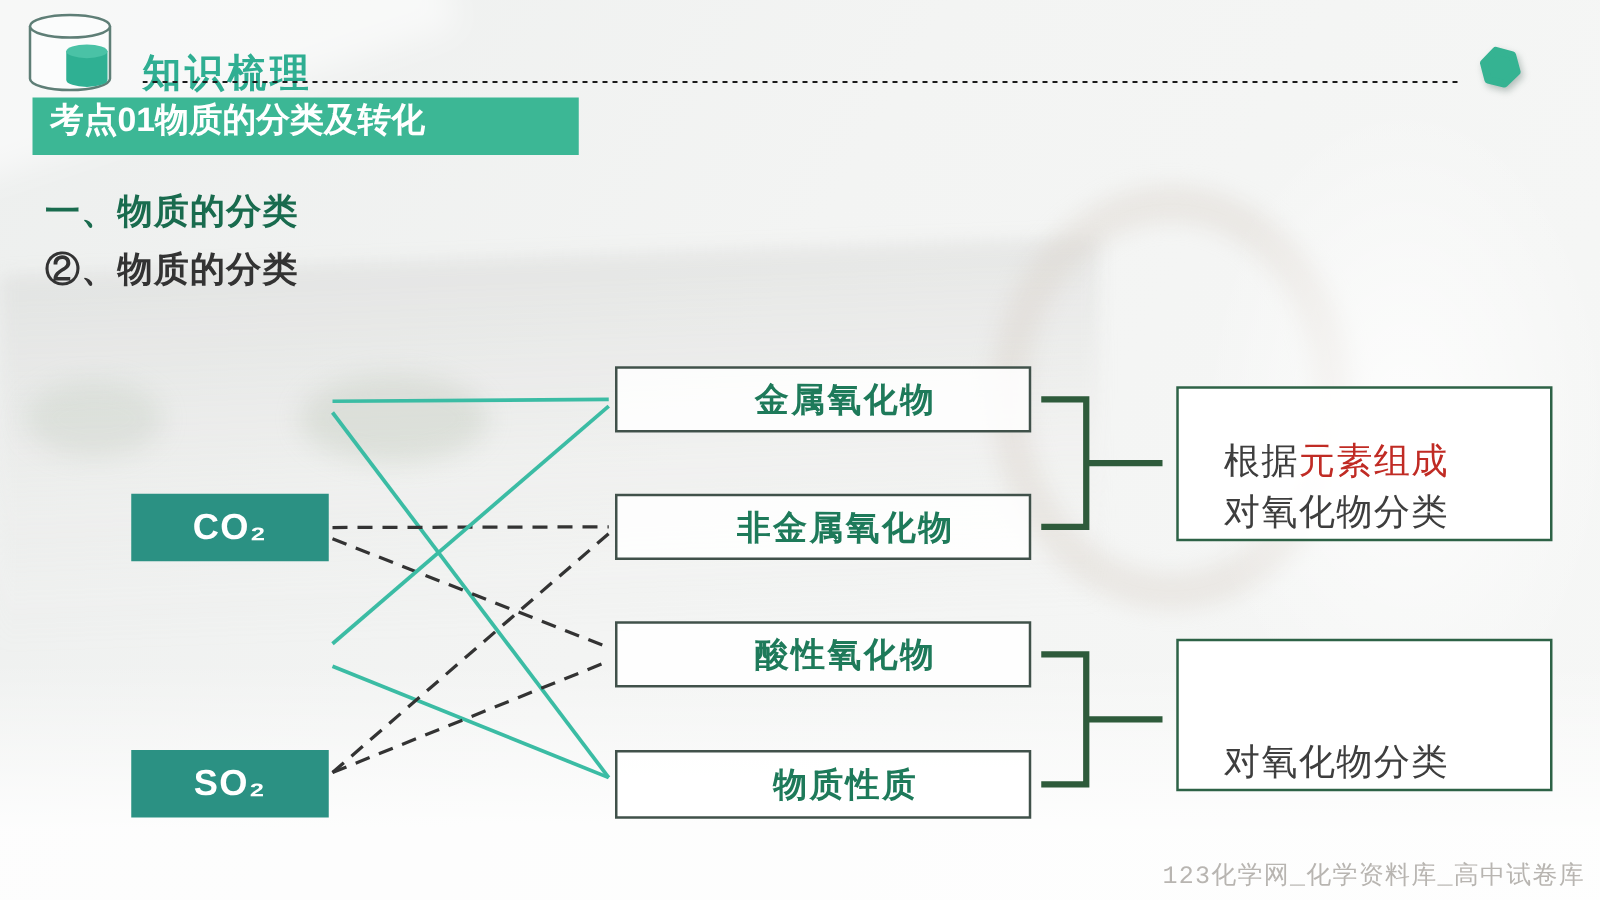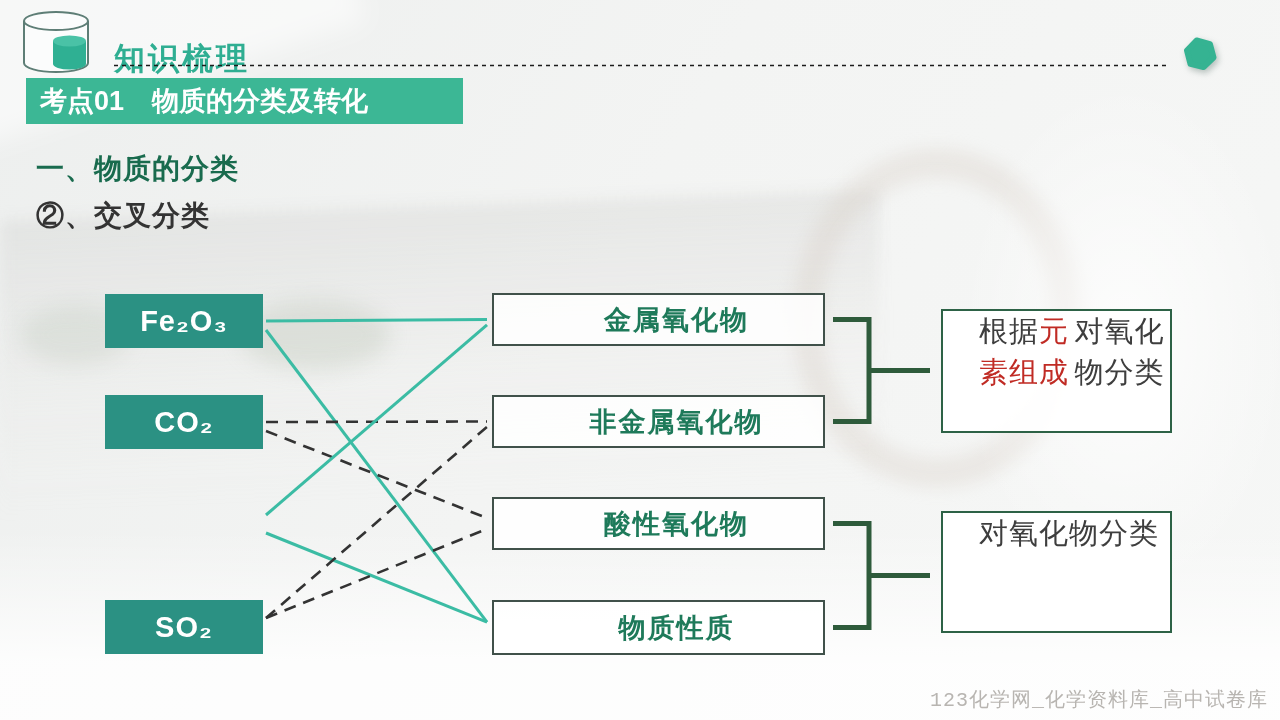--- a/index.html
+++ b/index.html
@@ -26,41 +26,41 @@
 
   
   .icon-db{position:absolute;left:20px;top:8px;z-index:2;}
   .page-title{position:absolute;left:114px;top:24px;z-index:2;
     font-size:31px;font-weight:600;letter-spacing:3px;color:var(--title_teal,#2FAE92);margin-top:14px;}
   .header-rule{position:absolute;left:114px;top:64px;z-index:2;}
   .hexagon{position:absolute;left:1180px;top:35px;z-index:2;filter:drop-shadow(2px 3px 3px rgba(60,90,80,.35));}
 
   .banner{position:absolute;left:26px;top:78px;width:423px;height:46px;z-index:2;
     background:var(--accent_teal,#3CB795);color:#fff;font-size:27px;font-weight:700;
-    display:flex;align-items:center;padding-left:14px;gap:28px;}
+    display:flex;padding-left:14px;}
 
   .h1{position:absolute;left:36px;top:150px;z-index:2;font-size:28px;font-weight:700;color:var(--heading_green,#196B4E);letter-spacing:1px;text-align:right;}
   .h2{position:absolute;left:36px;top:197px;z-index:2;font-size:28px;font-weight:700;color:#333;letter-spacing:1px;}
 
   
   .formula{position:absolute;left:105px;width:158px;height:54px;z-index:2;
     background:var(--formula_box,#2B9183);color:#fff;font-size:29px;font-weight:700;
     display:flex;align-items:center;justify-content:center;letter-spacing:1px;}
   .f0{top:294px}.f1{top:395px}.f2{top:497px}.f3{top:600px}
 
   .category{position:absolute;left:492px;width:333px;height:53px;z-index:2;
     background:rgba(255,255,255,.85);border:2px solid var(--category_border,#40514A);
     color:var(--category_text,#1E7A5A);font-size:27px;font-weight:700;
     display:flex;align-items:center;justify-content:center;letter-spacing:2px;box-sizing:border-box;padding-left:36px;}
   .c0{top:293px}.c1{top:395px}.c2{top:497px}.c3{top:600px;height:55px}
 
-  .note{position:absolute;left:941px;width:231px;z-index:2;box-sizing:border-box;
+  .note{position:absolute;left:941px;width:301px;z-index:2;box-sizing:border-box;
     background:rgba(255,255,255,.92);border:2px solid var(--note_border,#2D6246);
     color:var(--note_text,#3E3E3E);font-size:29px;line-height:1.42;
-    display:flex;flex-direction:row;justify-content:space-between;padding-left:36px;letter-spacing:1px;}
+    display:flex;flex-direction:column;justify-content:flex-end;padding-left:36px;letter-spacing:1px;}
   .n0{top:309px;height:124px}.n1{top:511px;height:122px}
   .note .hl{color:var(--highlight_red,#C02B24);}
 
   .watermark{position:absolute;right:12px;bottom:7px;z-index:3;
     font-family:Liberation Mono, monospace;font-size:20px;color:#b8b5b1;letter-spacing:1px;}
 </style>
 </head>
 <body>
 
 <div class="slide">
@@ -99,23 +99,22 @@
   <svg class="hexagon" width="40" height="40" viewBox="0 0 40 40">
     <path d="M33.5,22.5 L23.5,32 L10.5,28.9 L7,15.5 L16.6,5.5 L29.9,9.1 Z" fill="#35B392" stroke="#35B392" stroke-width="6" stroke-linejoin="round"></path>
   </svg>
 
   <div class="banner">
     <span>考点01</span>
     <span>物质的分类及转化</span>
   </div>
 
   <div class="h1">一、物质的分类</div>
-  <div class="h2">②、交叉分类</div>
+  <div class="h2">②、物质的分类</div>
 
-  <div class="formula f0">Fe₂O₃</div>
   <div class="formula f1">CO₂</div>
   <div class="formula f3">SO₂</div>
 
   <div class="category c0">金属氧化物</div>
   <div class="category c1">非金属氧化物</div>
   <div class="category c2">酸性氧化物</div>
   <div class="category c3">物质性质</div>
 
   <div class="note n0">
     <div>

